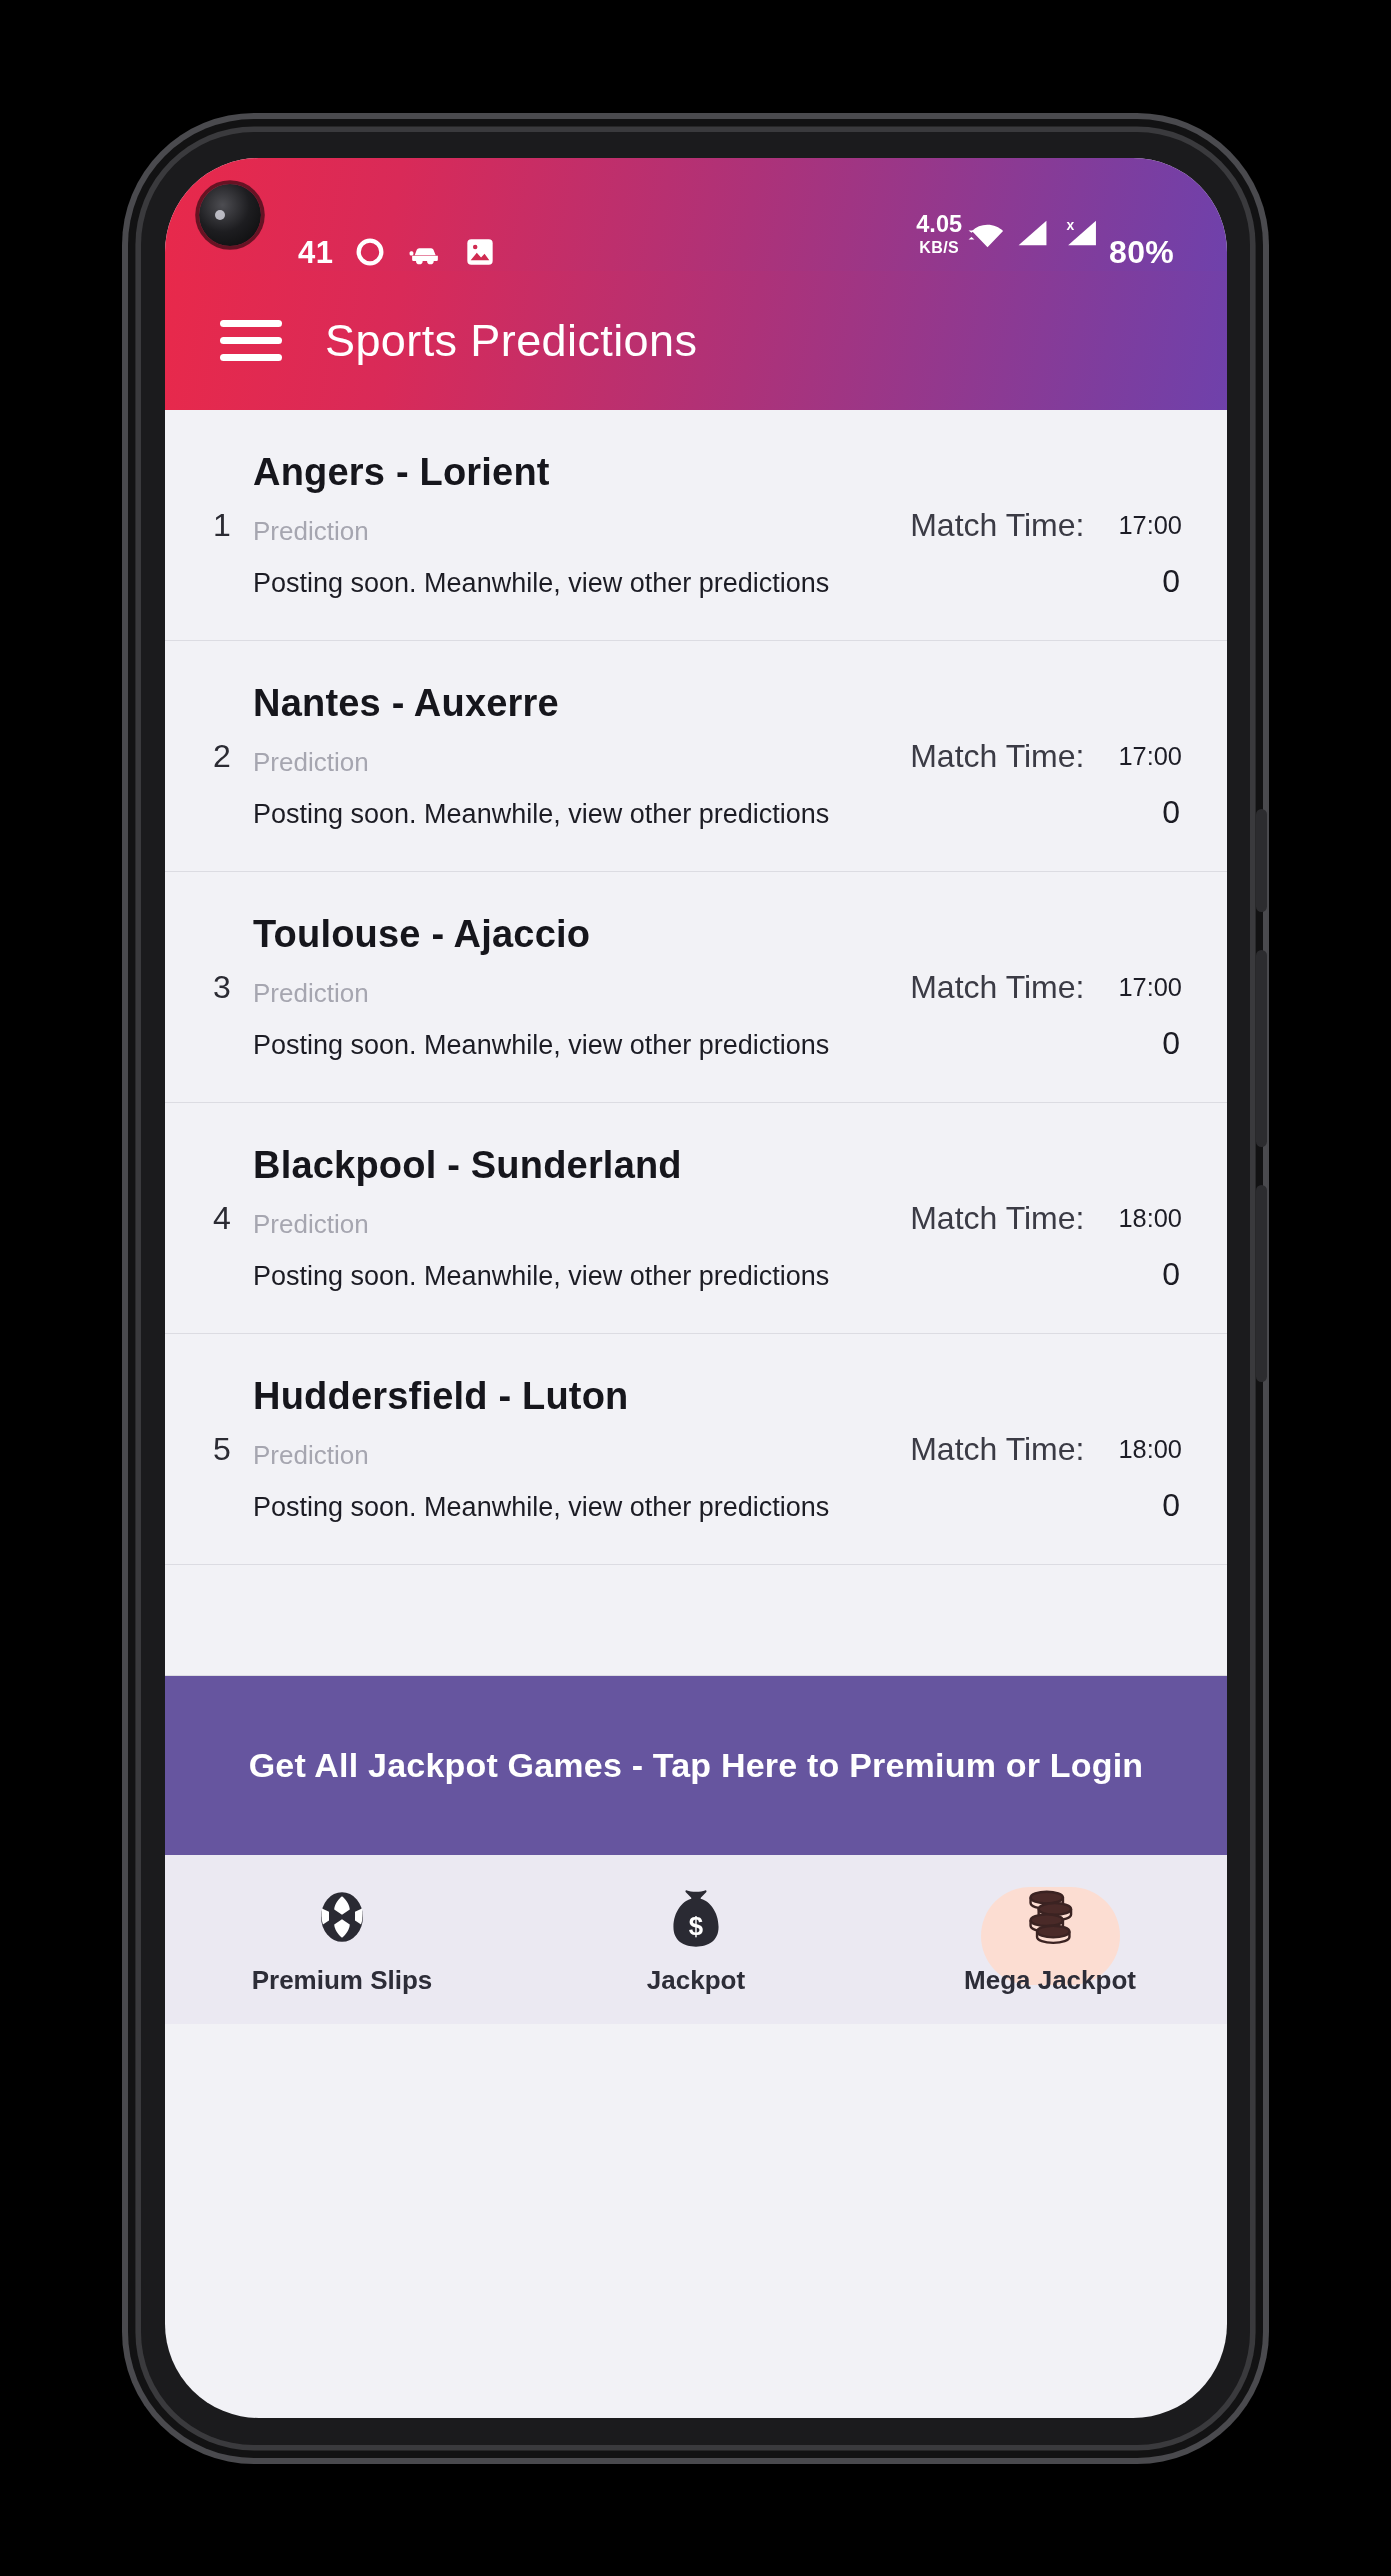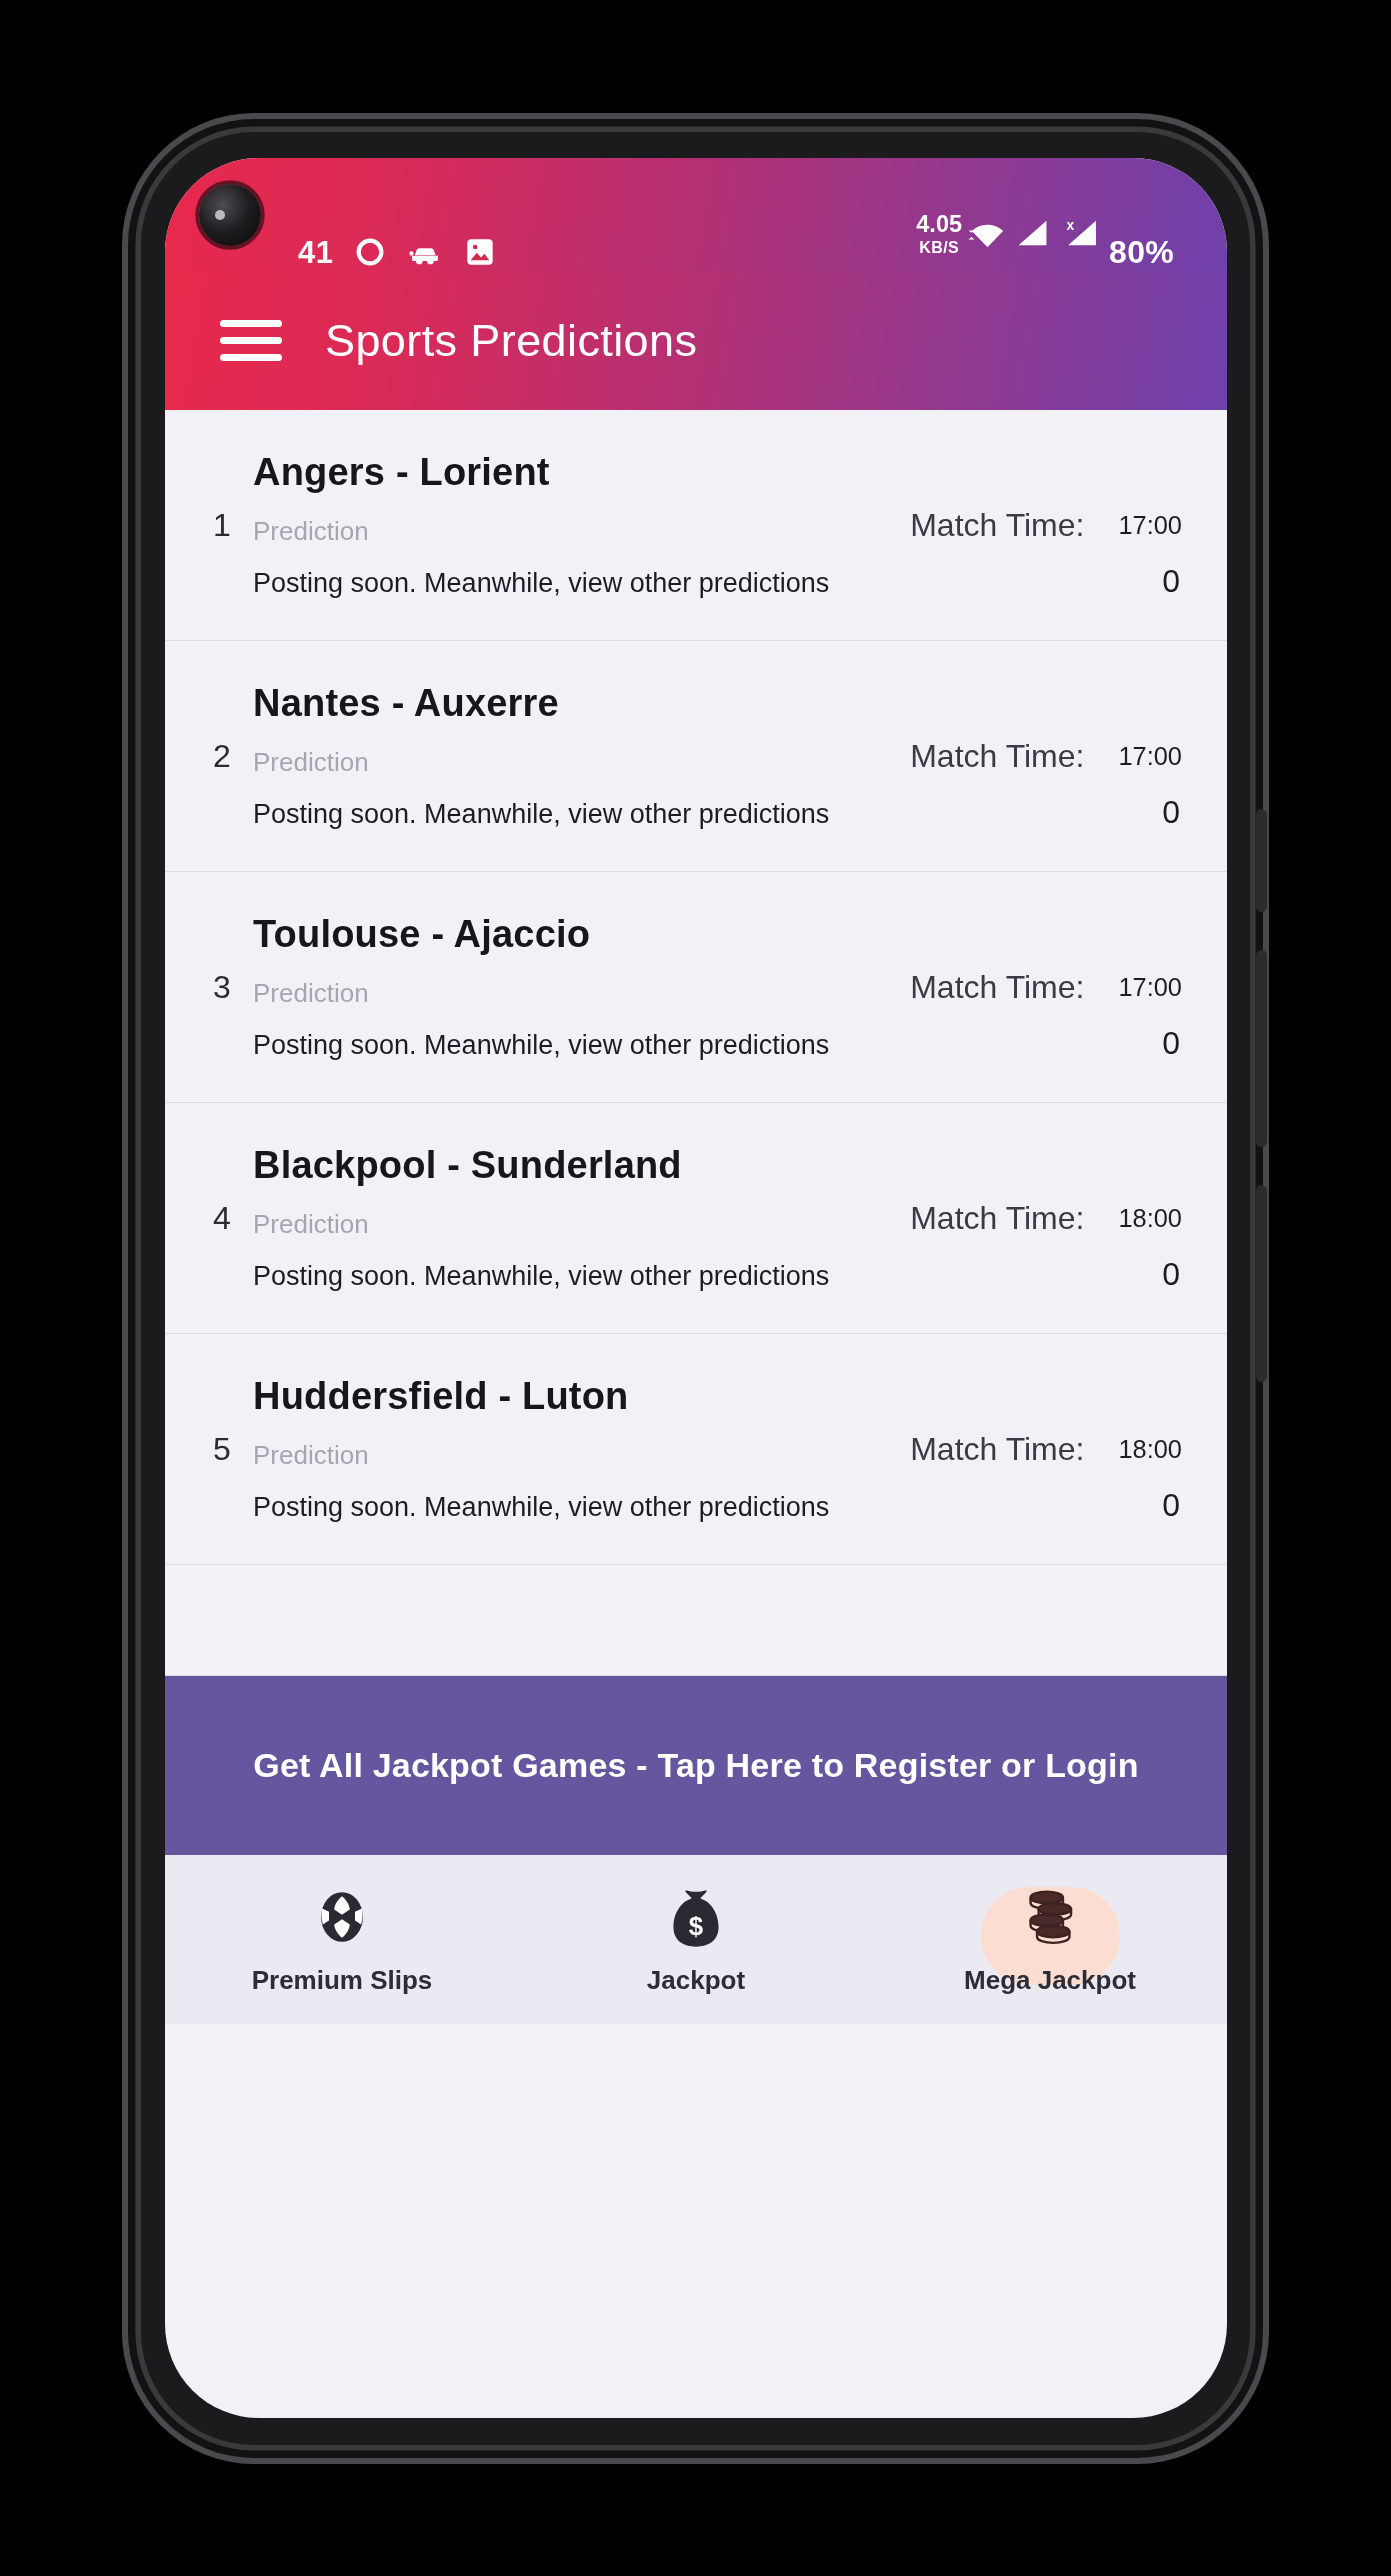--- a/index.html
+++ b/index.html
@@ -295,21 +295,21 @@
           <span class="rr-time">18:00</span>
         </div>
         <div class="row-odd">0</div>
       </div>
     </div>
 
     <div id="list-tail"></div>
   </div>
 
   <div id="cta-banner">
-    <span>Get All Jackpot Games - Tap Here to Register or Login</span>
+    <span>Get All Jackpot Games - Tap Here to Premium or Login</span>
   </div>
 
   <div id="bottom-nav">
 
 
     <div class="nav-item">
       <div class="nav-icon">
         <svg width="62" height="62" viewBox="0 0 40 40">
           <ellipse cx="20" cy="20" rx="13.5" ry="16" fill="#2a2a33"></ellipse>
           <path d="M20 6.6c-3.2 2.6-5 6.2-5 8.6l5 3.4 5-3.4c0-2.4-1.8-6-5-8.6z" fill="#fff"></path>

